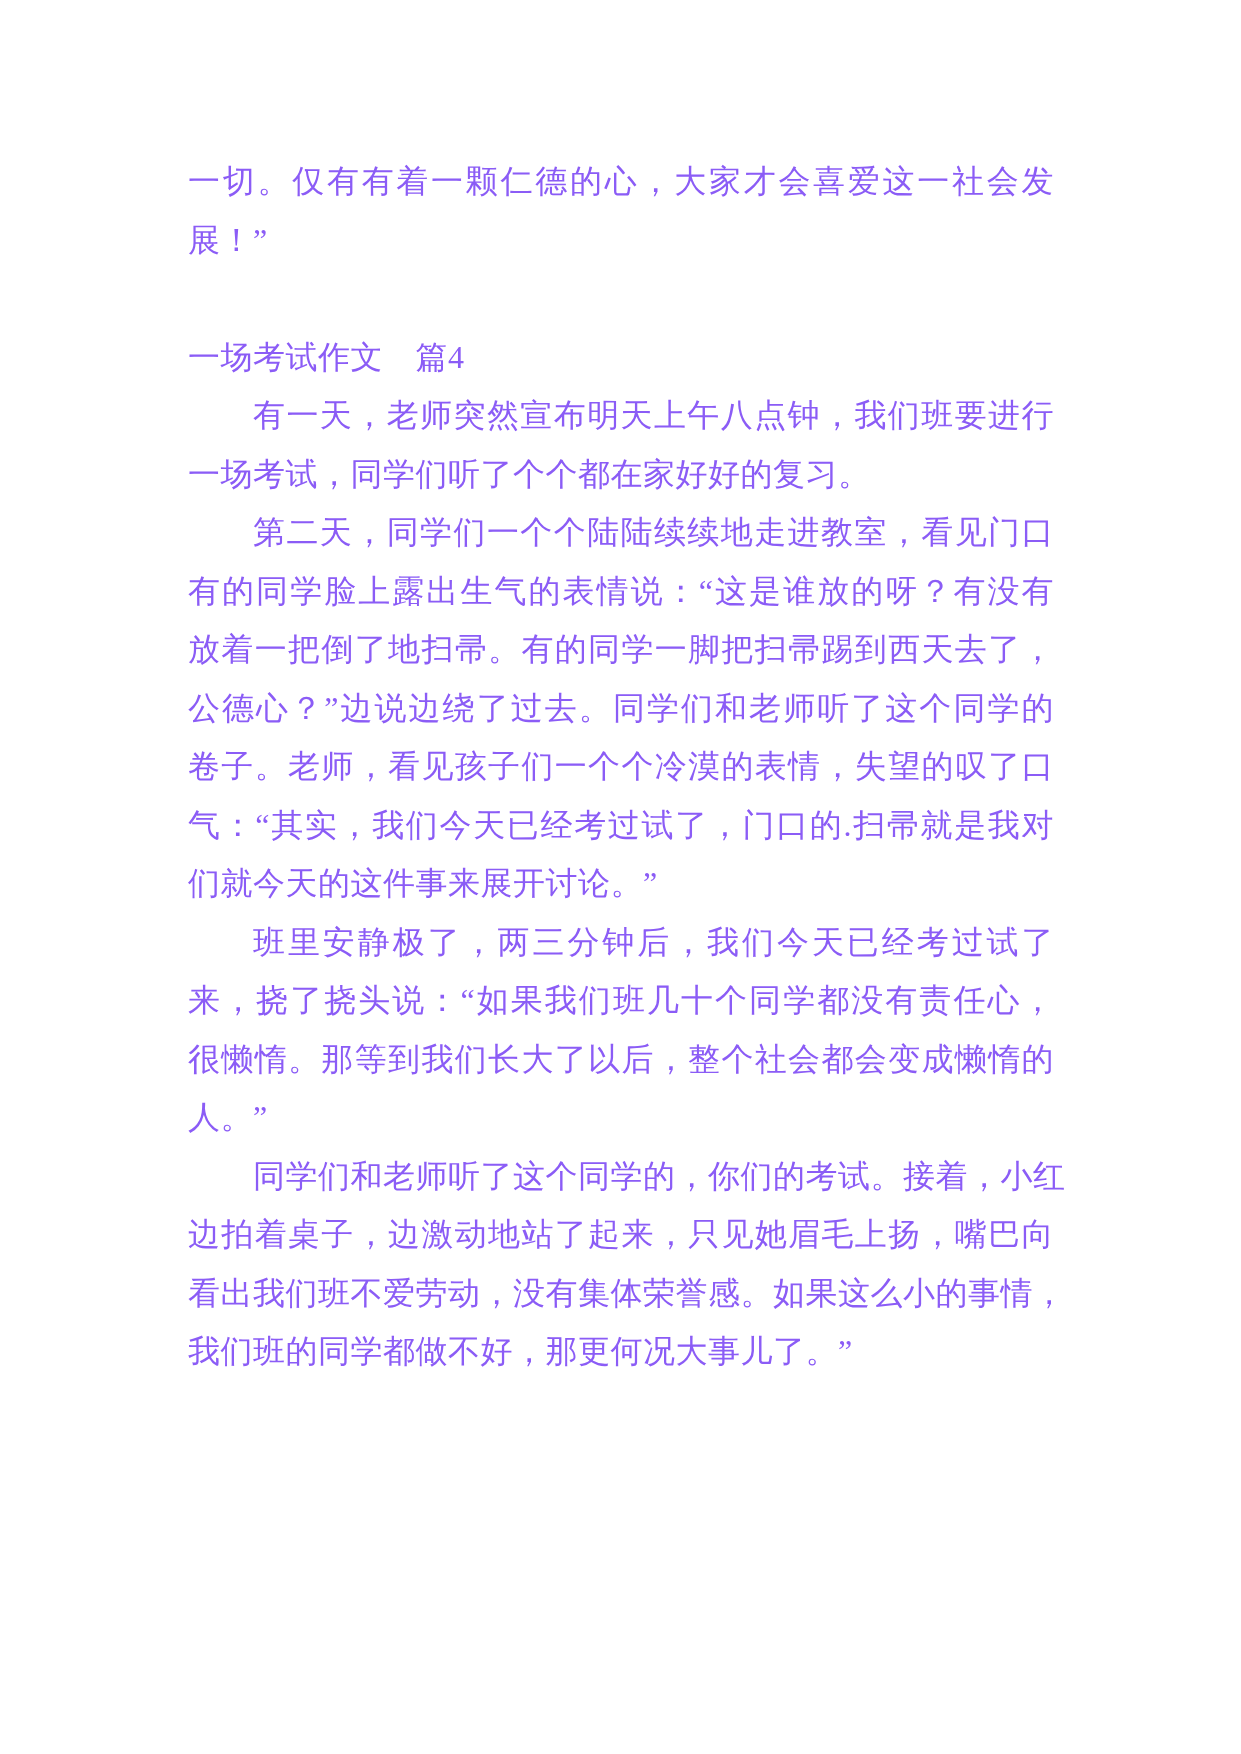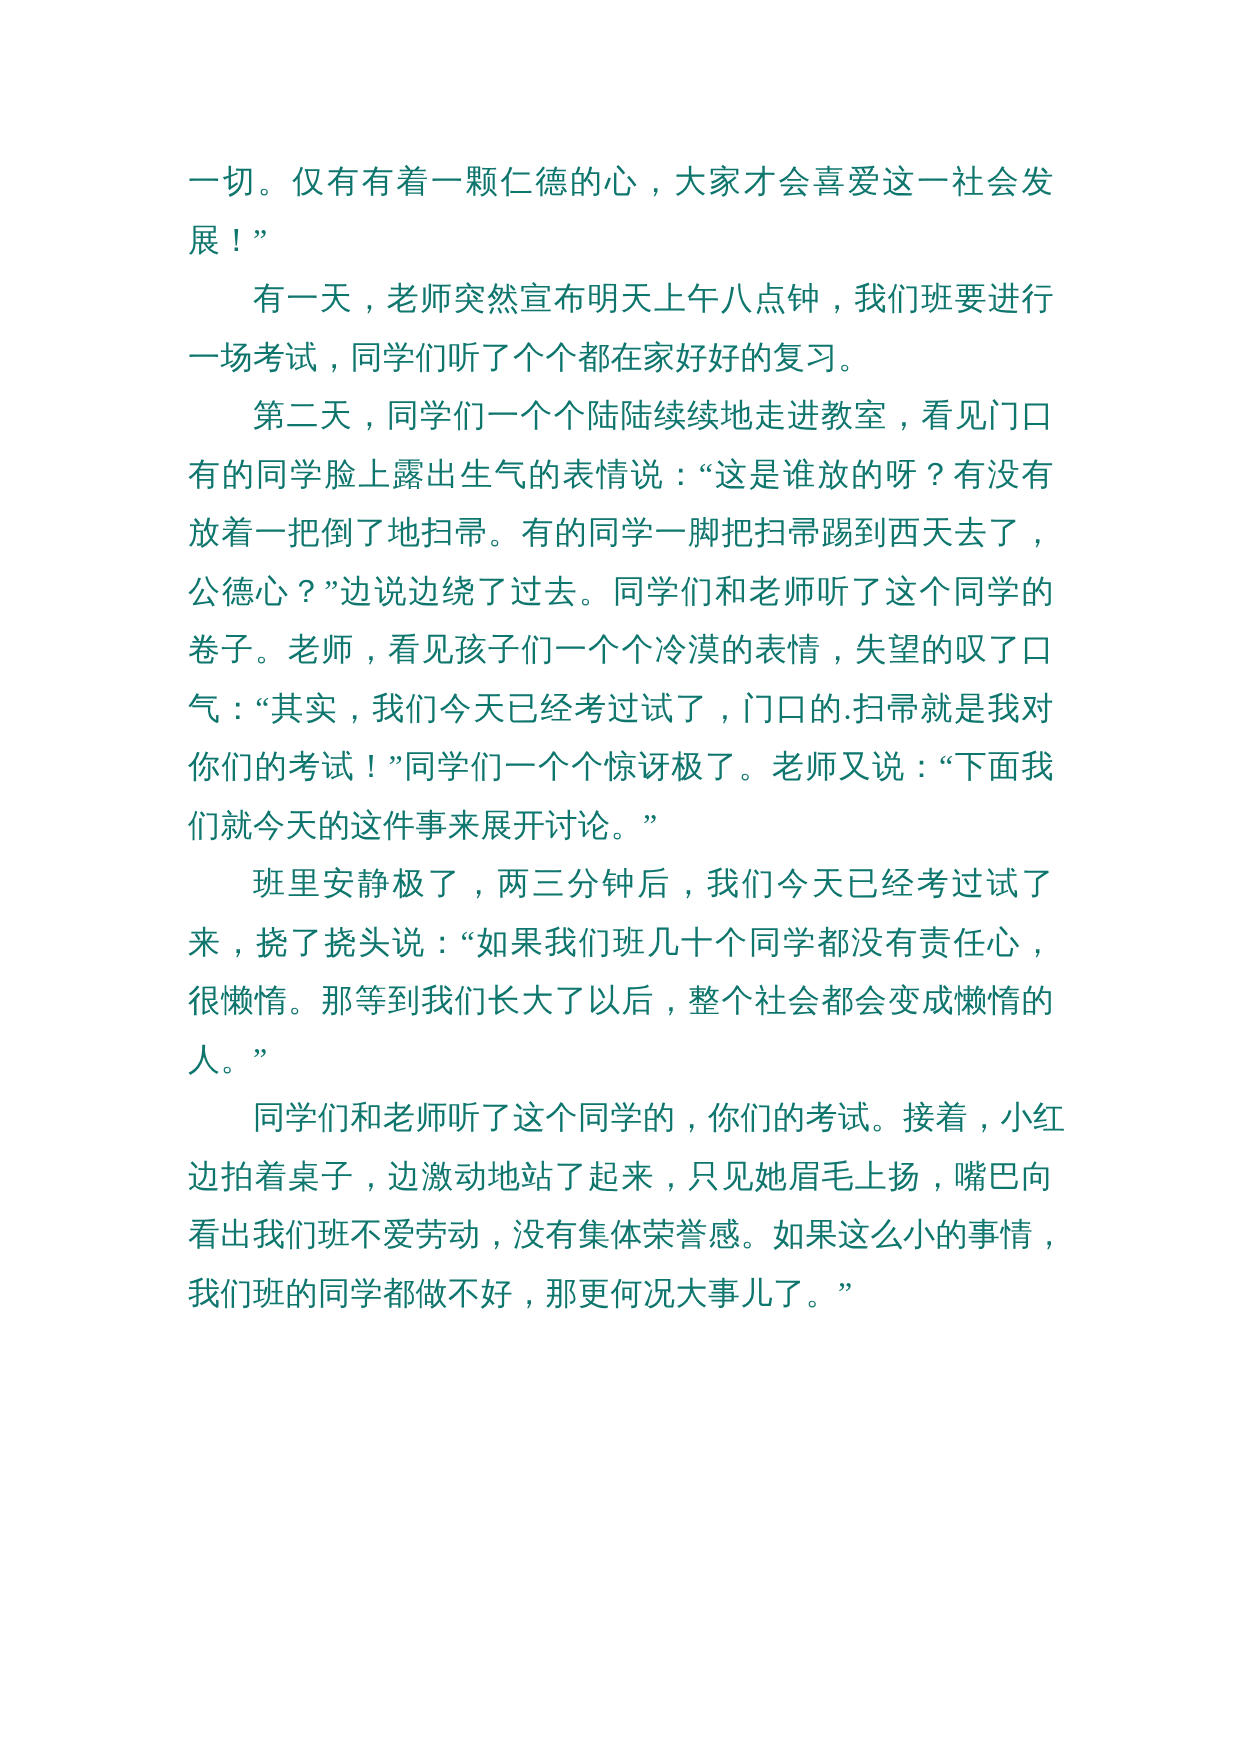--- a/index.html
+++ b/index.html
@@ -9,21 +9,21 @@
   }
   .page {
     position: relative;
     width: 1241px;
     height: 1754px;
     background: #ffffff;
     outline: 1px solid #ededed;
     box-sizing: border-box;
     padding: 152px 187px 0 188px;
     font-family: "Liberation Serif", "DejaVu Serif", serif;
-    color: #0f766e;
+    color: #8b5cf6;
     overflow: hidden;
   }
   .block {
     margin: 0;
     padding: 0;
   }
   .line {
     font-size: 32px;
     line-height: 58.5px;
     height: 58.5px;
@@ -53,33 +53,33 @@
 </head>
 <body>
 
 <div class="page">
   <section class="block" id="lead-block">
       <div class="block">
         <div class="line">一切。仅有有着一颗仁德的心，大家才会喜爱这一社会发</div>
         <div class="line last">展！”</div>
       </div>
     </section>
+  <h1 class="heading">一场考试作文　篇4</h1>
   <section class="block" id="body-block">
       <div class="block">
         <div class="line indent">有一天，老师突然宣布明天上午八点钟，我们班要进行</div>
         <div class="line last">一场考试，同学们听了个个都在家好好的复习。</div>
       </div>
       <div class="block">
         <div class="line indent">第二天，同学们一个个陆陆续续地走进教室，看见门口</div>
         <div class="line">有的同学脸上露出生气的表情说：“这是谁放的呀？有没有</div>
         <div class="line">放着一把倒了地扫帚。有的同学一脚把扫帚踢到西天去了，</div>
         <div class="line">公德心？”边说边绕了过去。同学们和老师听了这个同学的</div>
         <div class="line">卷子。老师，看见孩子们一个个冷漠的表情，失望的叹了口</div>
         <div class="line">气：“其实，我们今天已经考过试了，门口的.扫帚就是我对</div>
-        <div class="line">你们的考试！”同学们一个个惊讶极了。老师又说：“下面我</div>
         <div class="line last">们就今天的这件事来展开讨论。”</div>
       </div>
       <div class="block">
         <div class="line indent">班里安静极了，两三分钟后，我们今天已经考过试了</div>
         <div class="line">来，挠了挠头说：“如果我们班几十个同学都没有责任心，</div>
         <div class="line">很懒惰。那等到我们长大了以后，整个社会都会变成懒惰的</div>
         <div class="line last">人。”</div>
       </div>
       <div class="block">
         <div class="line indent">同学们和老师听了这个同学的，你们的考试。接着，小红</div>

